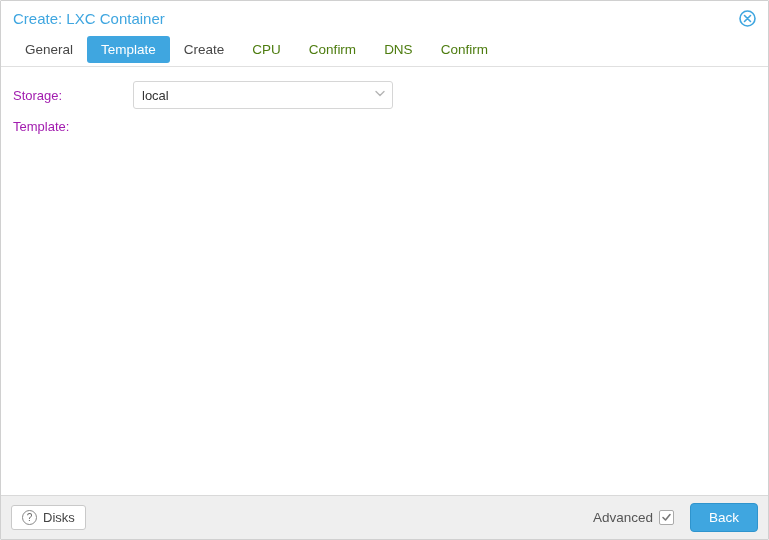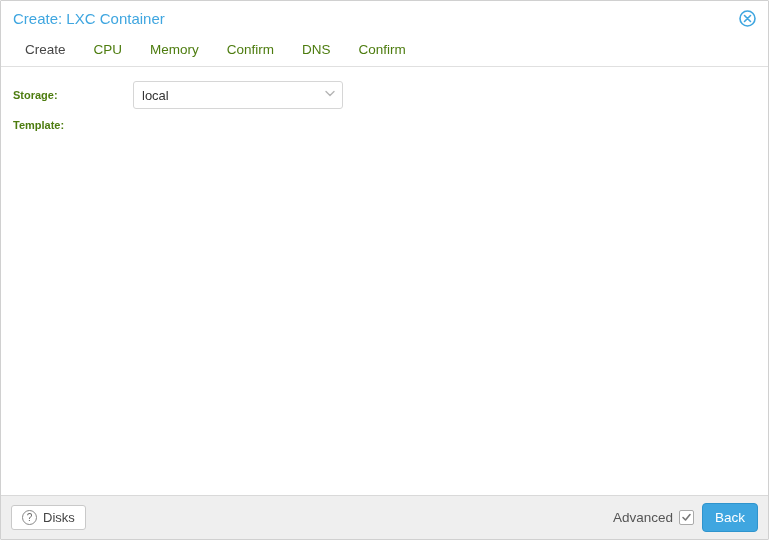--- a/index.html
+++ b/index.html
@@ -64,27 +64,26 @@
     padding: 14px 12px;
     overflow: auto;
   }
   .form-row {
     display: flex;
     align-items: center;
     margin-bottom: 10px;
   }
   .form-label {
     width: 120px;
-    font-size: 11px;
-    color: #4d7c0f;
-    font-weight: bold;
+    font-size: 13px;
+    color: #a21caf;
   }
   .combo {
     position: relative;
-    width: 210px;
+    width: 260px;
     height: 28px;
     border: 1px solid #d6d6d6;
     border-radius: 3px;
     background: #fff;
     display: flex;
     align-items: center;
     padding: 0 26px 0 8px;
     cursor: pointer;
     font-size: 13px;
     color: #333;
@@ -128,61 +127,63 @@
     text-align: center;
     color: #666;
   }
   .spacer { flex: 1; }
   .adv {
     display: flex;
     align-items: center;
     gap: 6px;
     font-size: 13.5px;
     color: #555;
+    margin-right: 8px;
   }
   .chk {
     width: 15px; height: 15px;
     border: 1px solid #aaa;
     border-radius: 2px;
     display: flex;
     align-items: center;
     justify-content: center;
     background: #fff;
     cursor: pointer;
   }
   .chk svg { display: block; }
   .btn-primary {
     background: #3fa6e0;
     color: #fff;
     border: 1px solid #2f94cd;
     border-radius: 4px;
-    padding: 6px 12px;
+    padding: 6px 18px;
     font-size: 13.5px;
     cursor: pointer;
   }
 </style>
 </head>
 <body>
 
 <div class="dialog">
 
   <div class="header">
     <div class="header-title">Create: LXC Container</div>
     <div class="close-btn">
       <svg width="17" height="17" viewBox="0 0 17 17">
         <circle cx="8.5" cy="8.5" r="7.5" fill="none" stroke="#3fa6e0" stroke-width="1.6"></circle>
         <path d="M5.5 5.5 L11.5 11.5 M11.5 5.5 L5.5 11.5" stroke="#3fa6e0" stroke-width="1.6" stroke-linecap="round"></path>
       </svg>
     </div>
   </div>
 
   <div class="tabs">
+    <div class="tab enabled">General</div>
+    <div class="tab enabled active">Template</div>
     <div class="tab enabled">Create</div>
     <div class="tab">CPU</div>
-    <div class="tab">Memory</div>
     <div class="tab">Confirm</div>
     <div class="tab">DNS</div>
     <div class="tab">Confirm</div>
   </div>
 
   <div class="body">
 
     <div class="form-row">
       <div class="form-label">Storage:</div>
       <div class="combo">

